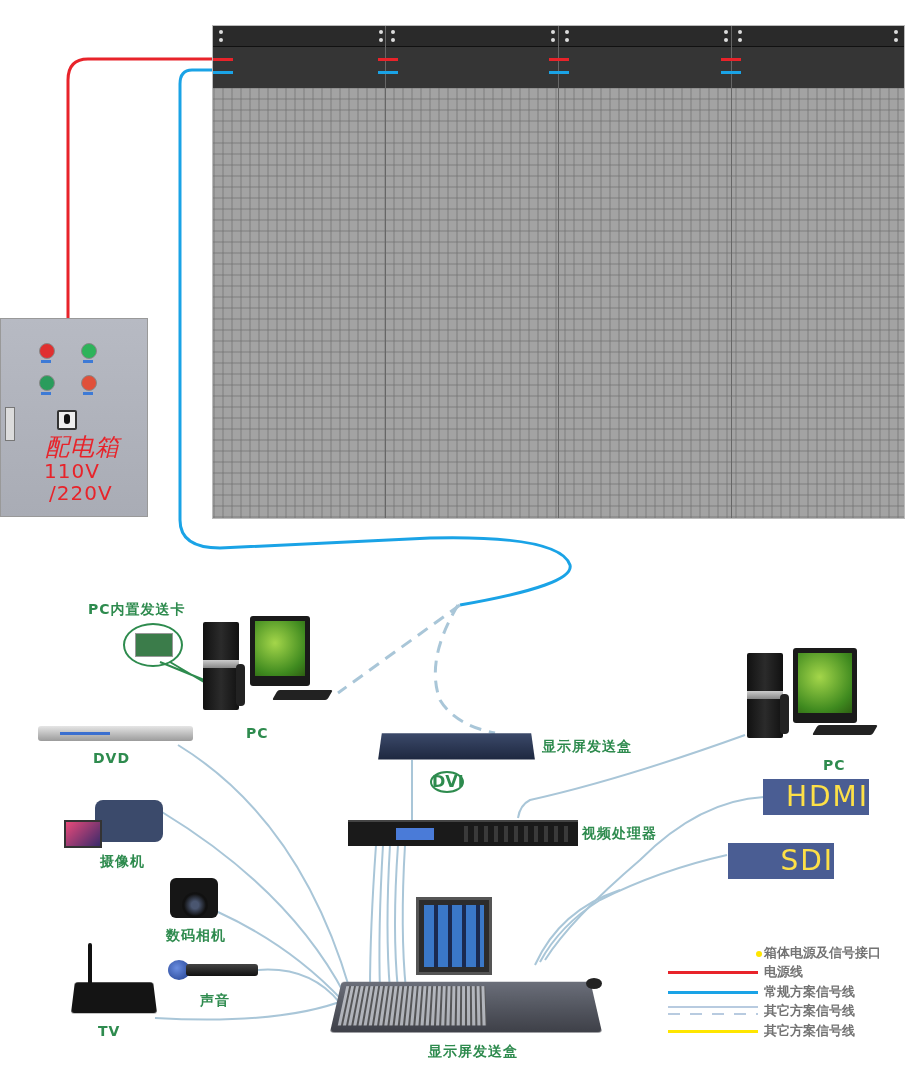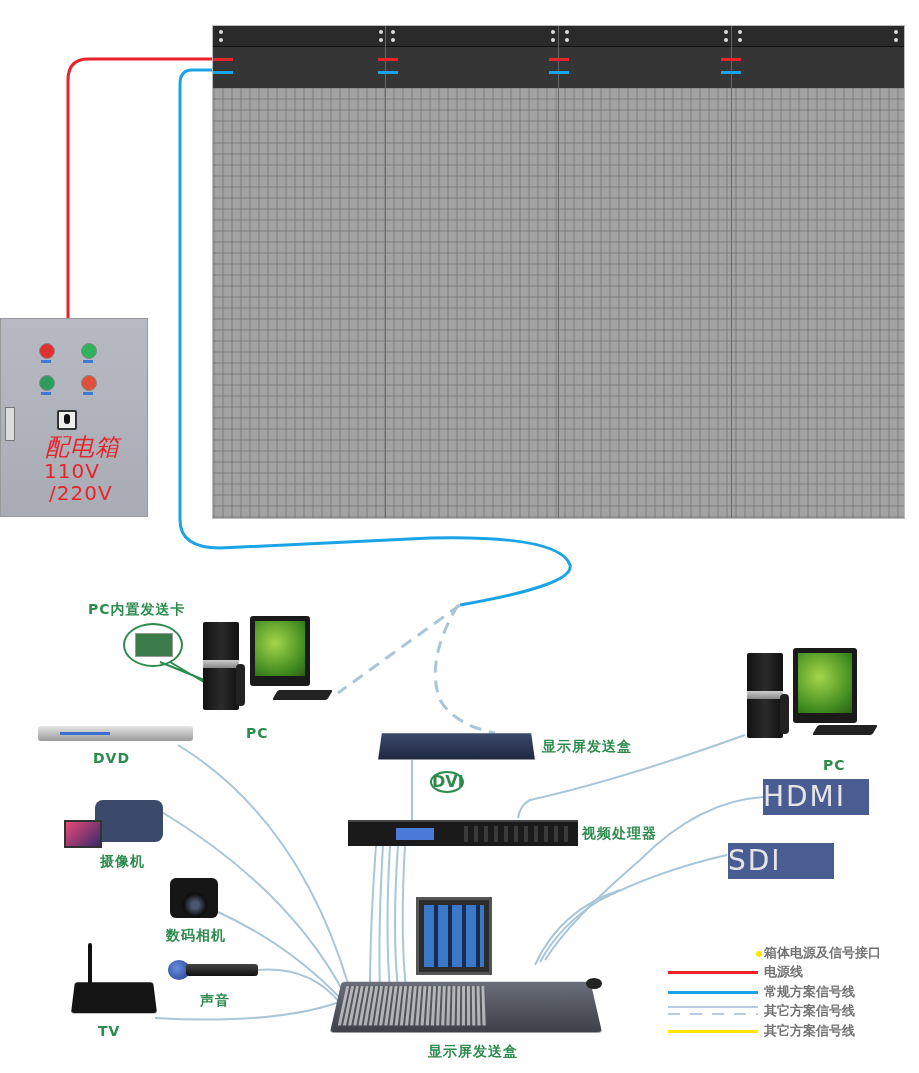--- a/index.html
+++ b/index.html
@@ -52,21 +52,21 @@
   .router { background: #141414; transform: perspective(150px) rotateX(25deg); border-radius: 3px; }
   .antenna { background: #111; border-radius: 2px; }
   .switcher { background: linear-gradient(#6b6f7a,#3e4048); transform: perspective(400px) rotateX(35deg); border-radius: 4px; }
   .switcher-keys { position: absolute; left: 6px; top: 6px; right: 110px; bottom: 8px;
      background: repeating-linear-gradient(90deg,#c9ccd2 0 3px,#555 3px 5px); opacity: .8; }
   .sw-monitor { background: #2c2c2c; border: 3px solid #555; }
   .sw-screen { position: absolute; left: 5px; top: 5px; right: 5px; bottom: 5px;
      background: repeating-linear-gradient(90deg,#3a78c8 0 10px,#1a2a50 10px 14px); }
   .mouse { background: #222; border-radius: 50%; }
 
-  .badge { position: absolute; background: #4a5d93; color: #e5e5e5; font-size: 28px; line-height: 36px; text-align: left; letter-spacing: 2px; }
+  .badge { position: absolute; background: #4a5d93; color: #fde047; font-size: 28px; line-height: 36px; text-align: right; letter-spacing: 2px; }
   .dvi { position: absolute; left: 430px; top: 771px; width: 30px; height: 18px; border: 2px solid #2e8b4e; border-radius: 50%;
          color: #2e8b4e; font-size: 16px; font-weight: bold; line-height: 18px; background: #fff; }
   .card-bubble { position: absolute; left: 123px; top: 623px; width: 56px; height: 40px; border: 2px solid #2e8b4e; border-radius: 50%; background: #fff; }
   .card { position: absolute; left: 10px; top: 8px; width: 36px; height: 22px; background: #3b7c4a; border: 1px solid #999; }
 
   .legend-row { position: absolute; left: 668px; height: 16px; }
   .legend-text { position: absolute; left: 96px; top: -2px; color: #737373; font-weight: bold; font-size: 13px; white-space: nowrap; }
 </style>
 </head>
 <body>

